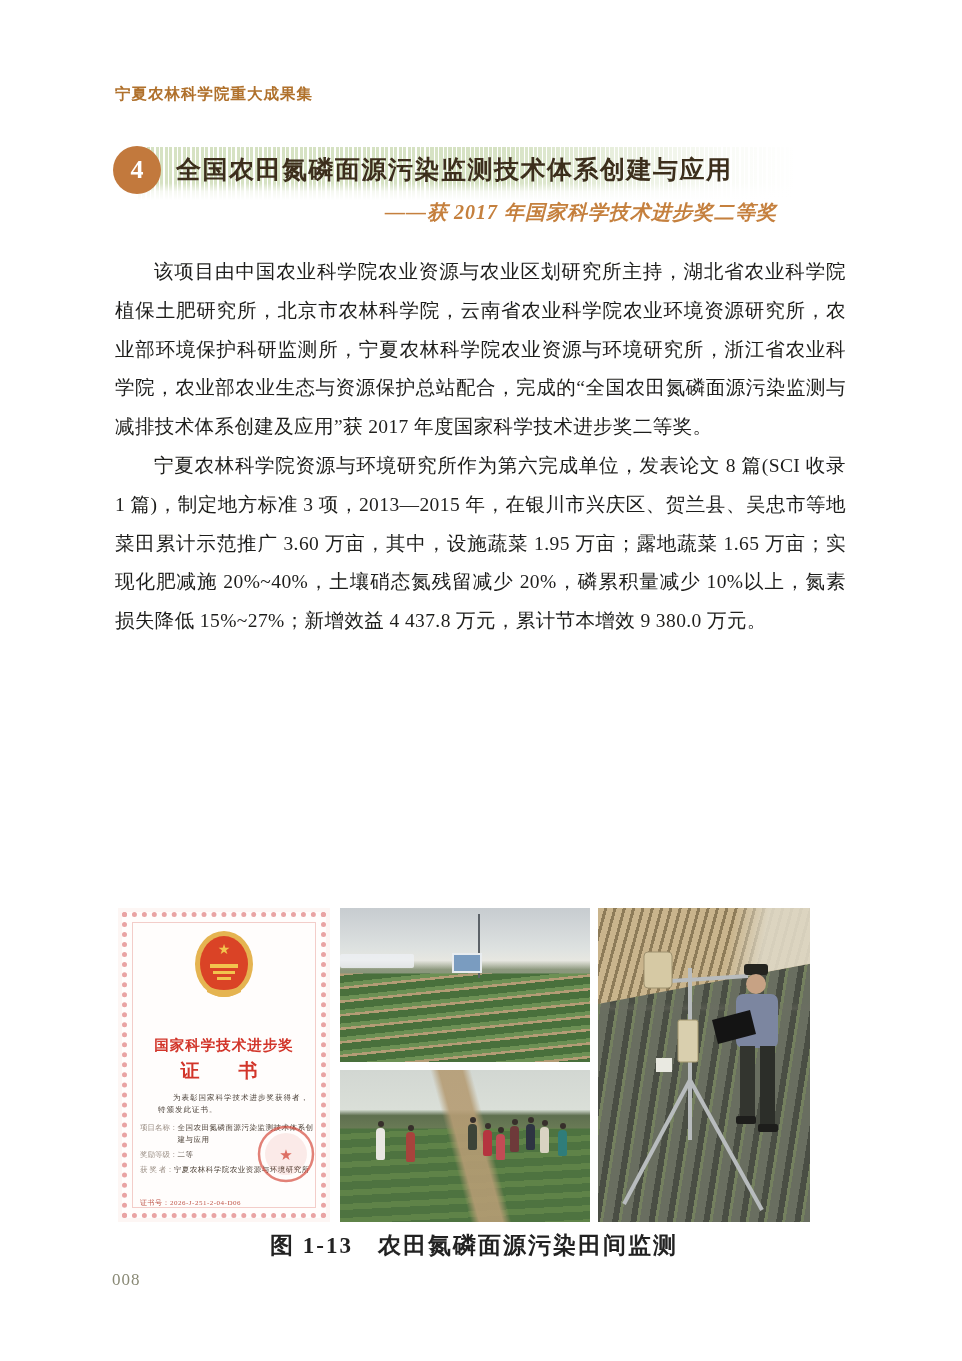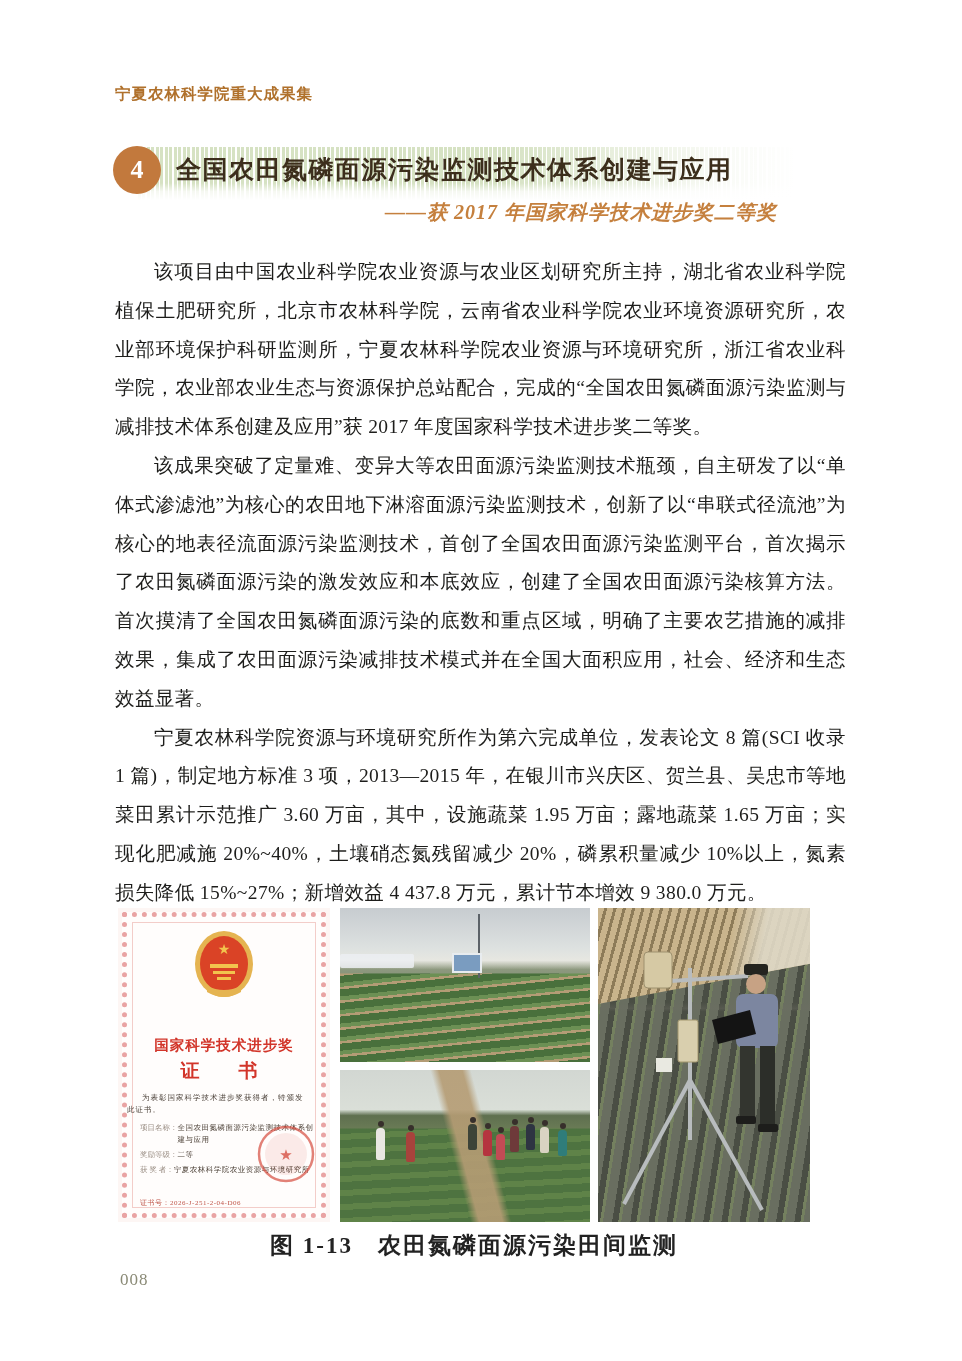--- a/index.html
+++ b/index.html
@@ -63,21 +63,21 @@
   .cert-emblem { position:absolute; left:50%; top:22px; transform:translateX(-50%); }
   .cert-award-title {
     position:absolute; left:0; right:0; top:128px; text-align:center;
     color:#d2352a; font-size:14.5px; font-weight:bold; letter-spacing:1px;
   }
   .cert-doc-title {
     position:absolute; left:0; right:0; top:150px; text-align:center;
     color:#d2352a; font-size:19px; font-weight:bold; letter-spacing:10px;
   }
   .cert-intro {
-    position:absolute; left:9px; right:20px; top:184px;
+    position:absolute; left:40px; right:20px; top:184px;
     font-size:7.5px; color:#4a4038; line-height:12px; text-indent:2em; letter-spacing:1px;
   }
   .cert-fields { position:absolute; left:22px; right:16px; top:214px; font-size:7.5px; line-height:12px; }
   .cert-fields .row { display:flex; margin-bottom:3px; }
   .cert-fields .lbl { color:#9b8f85; white-space:nowrap; }
   .cert-fields .val { color:#4d4238; letter-spacing:0.5px; }
   .cert-seal {
     position:absolute; right:14px; bottom:38px; width:60px; height:60px; opacity:.85;
   }
   .cert-no {
@@ -127,38 +127,37 @@
   }
   .gh-svg { position:absolute; left:0; top:0; }
 
   
   .figure-caption {
     position:absolute; left:118px; top:1230px; width:712px; text-align:center;
     font-size:23px; font-weight:bold; color:#222222; letter-spacing:2px;
   }
   .page-number {
     position:absolute; left:112px; top:1270px;
-    font-size:17px; color:#8a8a76; letter-spacing:1px;margin-left:8px;
+    font-size:17px; color:#8a8a76; letter-spacing:1px;
   }
 </style>
 </head>
 <body>
 
 <div class="page">
 
   <div class="booklet-title">宁夏农林科学院重大成果集</div>
 
   <div class="band"></div>
   <div class="num-badge">4</div>
   <div class="section-title">全国农田氮磷面源污染监测技术体系创建与应用</div>
   <div class="section-subtitle">——获 2017 年国家科学技术进步奖二等奖</div>
 
   <div class="body-text">
     <p>该项目由中国农业科学院农业资源与农业区划研究所主持，湖北省农业科学院植保土肥研究所，北京市农林科学院，云南省农业科学院农业环境资源研究所，农业部环境保护科研监测所，宁夏农林科学院农业资源与环境研究所，浙江省农业科学院，农业部农业生态与资源保护总站配合，完成的“全国农田氮磷面源污染监测与减排技术体系创建及应用”获 2017 年度国家科学技术进步奖二等奖。</p>
-    <p>该成果突破了定量难、变异大等农田面源污染监测技术瓶颈，自主研发了以“单体式渗滤池”为核心的农田地下淋溶面源污染监测技术，创新了以“串联式径流池”为核心的地表径流面源污染监测技术，首创了全国农田面源污染监测平台，首次揭示了农田氮磷面源污染的激发效应和本底效应，创建了全国农田面源污染核算方法。首次摸清了全国农田氮磷面源污染的底数和重点区域，明确了主要农艺措施的减排效果，集成了农田面源污染减排技术模式并在全国大面积应用，社会、经济和生态效益显著。</p>
     <p>宁夏农林科学院资源与环境研究所作为第六完成单位，发表论文 8 篇(SCI 收录 1 篇)，制定地方标准 3 项，2013—2015 年，在银川市兴庆区、贺兰县、吴忠市等地菜田累计示范推广 3.60 万亩，其中，设施蔬菜 1.95 万亩；露地蔬菜 1.65 万亩；实现化肥减施 20%~40%，土壤硝态氮残留减少 20%，磷累积量减少 10%以上，氮素损失降低 15%~27%；新增效益 4 437.8 万元，累计节本增效 9 380.0 万元。</p>
   </div>
 
   <div class="figure-grid">
 
     <div class="photo photo-cert">
       <div class="cert-frame"></div>
       <svg class="cert-emblem" width="62" height="70" viewBox="0 0 62 70">
         <ellipse cx="31" cy="34" rx="29" ry="33" fill="#e5b451"></ellipse>
         <ellipse cx="31" cy="34" rx="24" ry="28" fill="#da4326"></ellipse>

